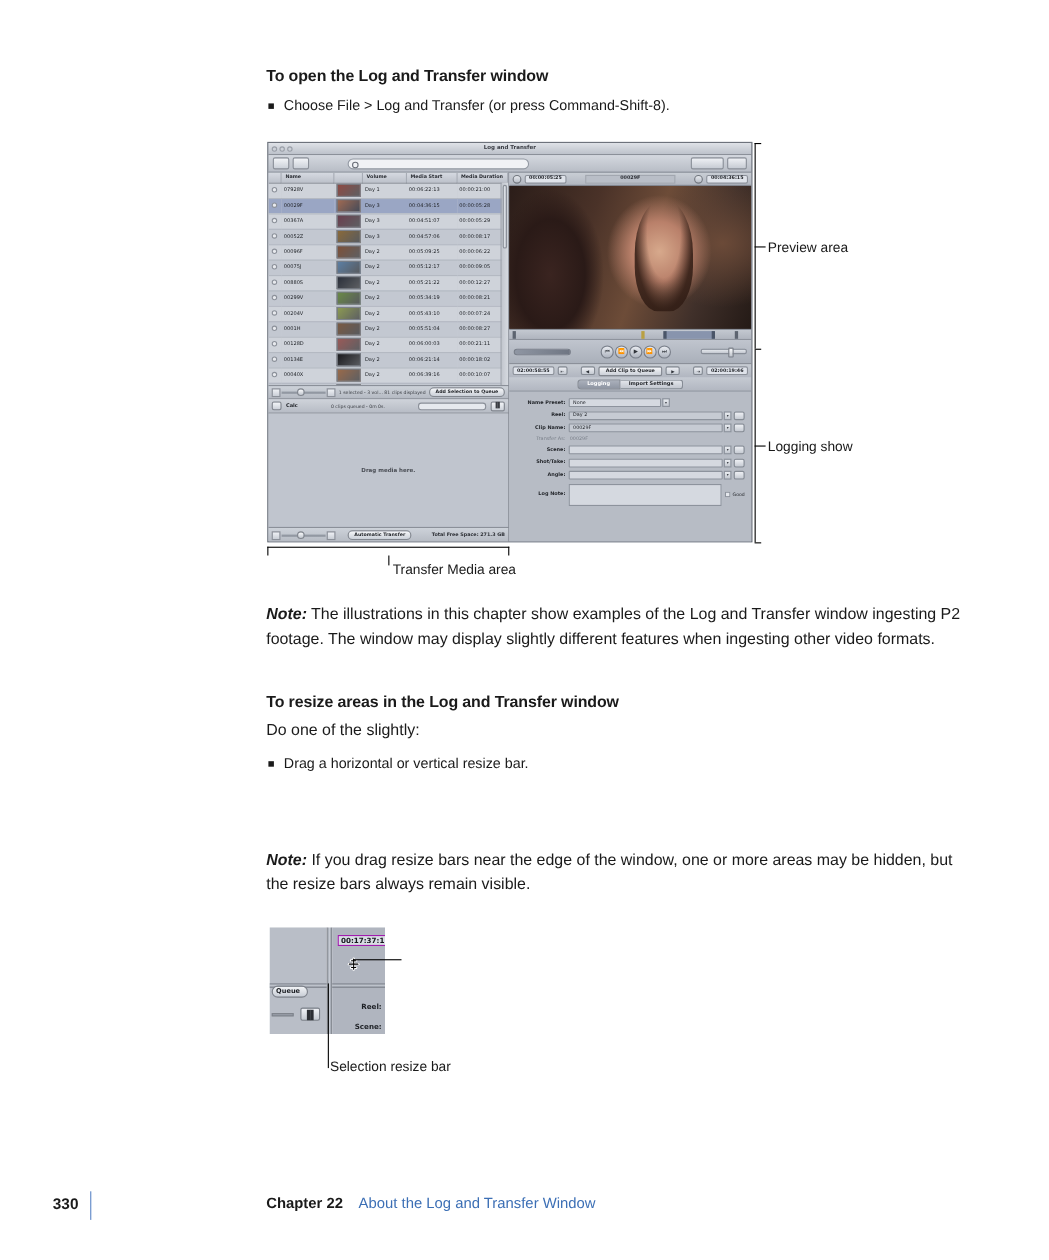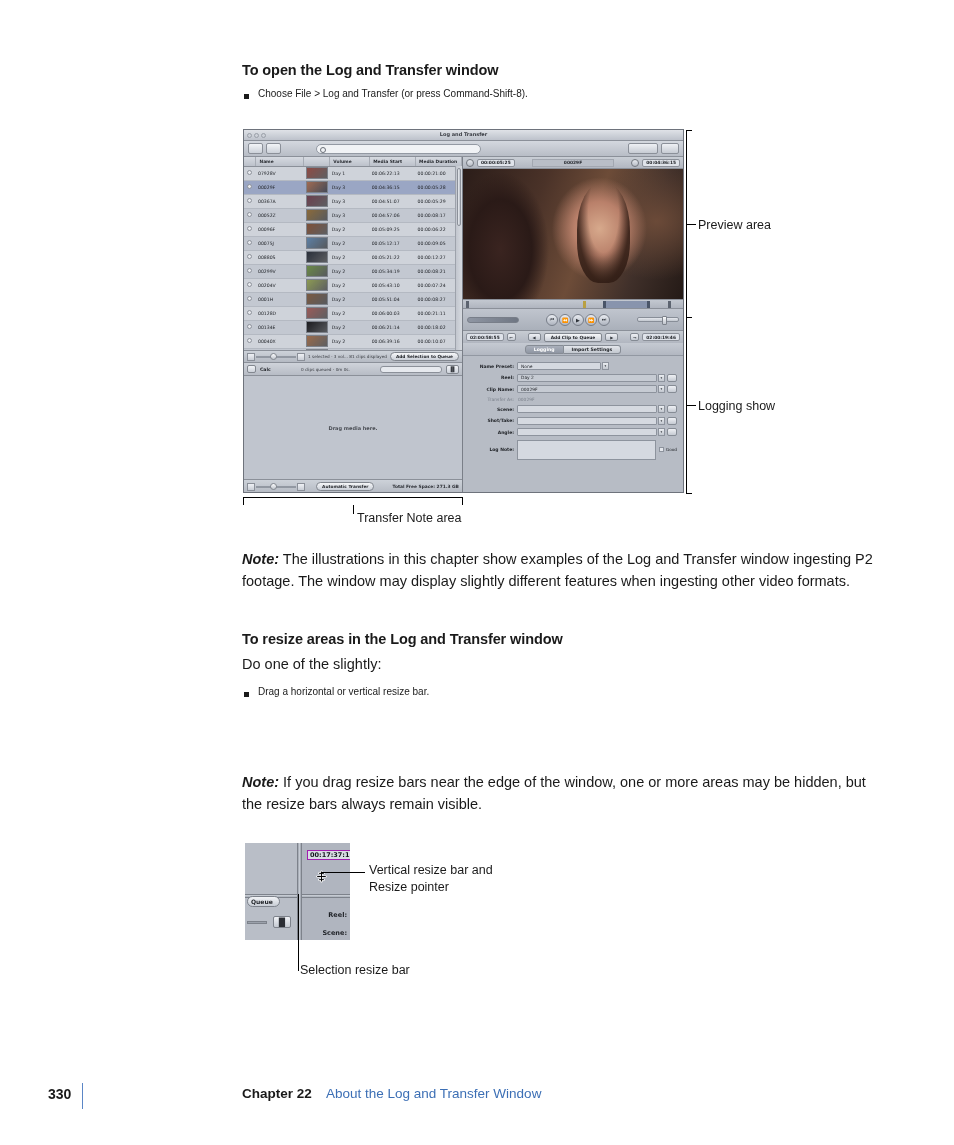--- a/index.html
+++ b/index.html
@@ -25,21 +25,21 @@
     letter-spacing: -0.1px;
   }
   p.body {
     font-size: 14.5px;
     margin: 0;
     line-height: 1.52;
   }
   .note-lead { font-style: italic; font-weight: bold; }
   ul.bullets { margin: 0; padding: 0; list-style: none; }
   ul.bullets li {
-    font-size: 10px;
+    font-size: 13px;
     line-height: 1.52;
     position: relative;
     padding-left: 16px;
     margin: 0;
   }
   ul.bullets li::before {
     content: "";
     position: absolute;
     left: 2px; top: 8px;
     width: 5px; height: 5px;
@@ -821,21 +821,21 @@
 
   <div class="leader" style="left:686px; top:318px; width:1px; height:175px;"></div>
   <div class="leader" style="left:686px; top:493px; width:6px; height:1px;"></div>
   <div class="leader" style="left:686px; top:405px; width:10px; height:1px;"></div>
   <div class="callout" style="left:698px; top:398px;">Logging show</div>
 
   <div class="leader" style="left:243px; top:497px; width:1px; height:8px;"></div>
   <div class="leader" style="left:243px; top:497px; width:220px; height:1px;"></div>
   <div class="leader" style="left:462px; top:497px; width:1px; height:8px;"></div>
   <div class="leader" style="left:353px; top:505px; width:1px; height:9px;"></div>
-  <div class="callout" style="left:357px; top:510px;">Transfer Note area</div>
+  <div class="callout" style="left:357px; top:510px;">Transfer Media area</div>
 
   <div class="col" style="top:548px;">
     <p class="body">
       <span class="note-lead">Note:</span><span>  The illustrations in this chapter show examples of the Log and Transfer window ingesting P2 footage. The window may display slightly different features when ingesting other video formats.</span>
     </p>
   </div>
 
   <div class="col" style="top:631px;">
     <h2 class="proc">To resize areas in the Log and Transfer window</h2>
   </div>
@@ -876,22 +876,20 @@
       <g stroke="#000000" stroke-width="1.5" fill="none" stroke-linecap="round">
         <line x1="10" y1="3" x2="10" y2="17"></line>
         <line x1="4" y1="10" x2="16" y2="10"></line>
         <line x1="7" y1="5.2" x2="13" y2="5.2"></line>
         <line x1="7" y1="14.8" x2="13" y2="14.8"></line>
       </g>
     </svg>
   </div>
 
   <div class="leader" style="left:321px; top:872px; width:44px; height:1px;"></div>
-  <div class="callout" style="left:369px; top:862px; width:180px;">Vertical resize bar and
-Resize pointer</div>
 
   <div class="leader" style="left:298px; top:894px; width:1px; height:77px;"></div>
   <div class="callout" style="left:300px; top:962px;">Selection resize bar</div>
 
   <div class="footer">
     <div class="pg-num">330</div>
     <div class="pg-rule"></div>
     <div class="pg-chapter">Chapter 22</div>
     <div class="pg-chaptitle">About the Log and Transfer Window</div>
   </div>

